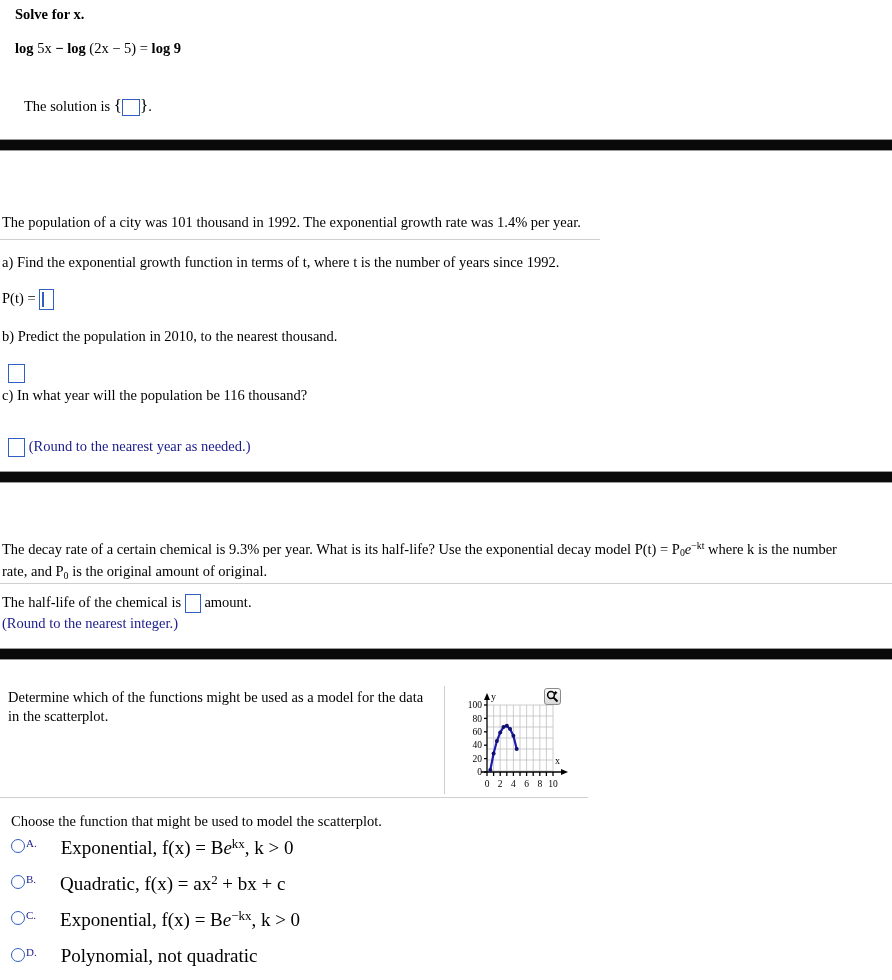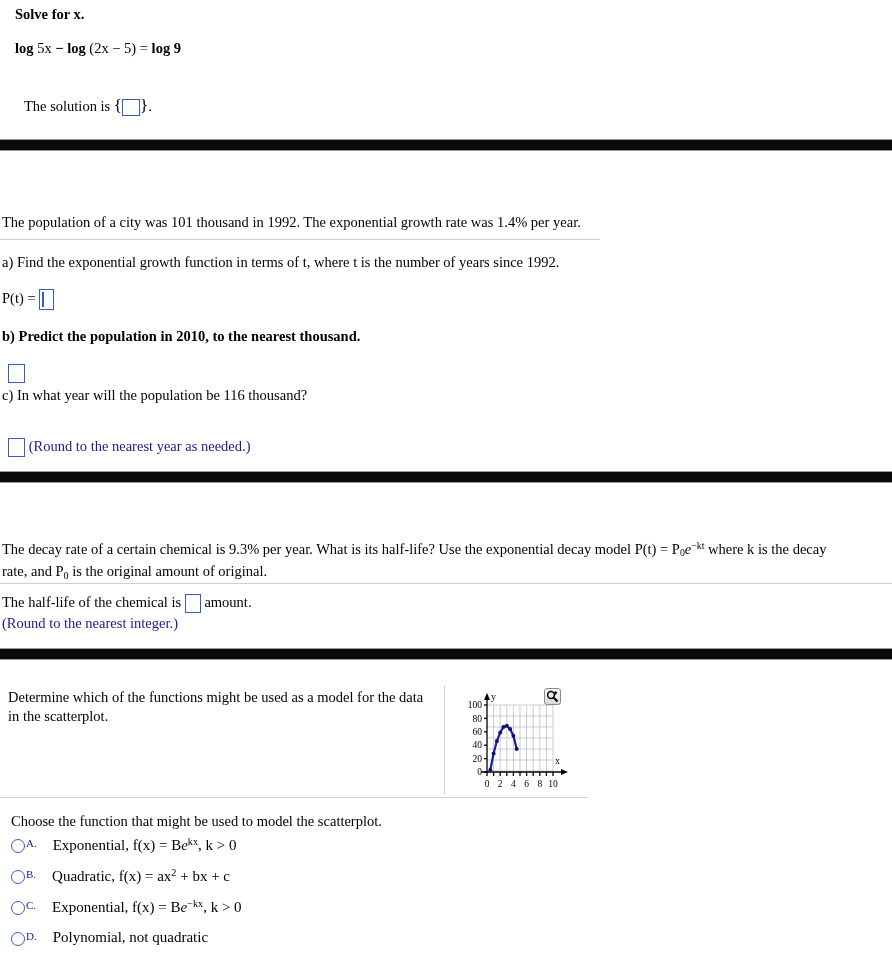--- a/index.html
+++ b/index.html
@@ -68,22 +68,22 @@
     margin-top: 3px;
   }
   .choice-letter {
     font-size: 11px;
     color: #1a1a8c;
     margin-left: 1px;
     margin-top: 1px;
     flex: 0 0 auto;
   }
   .choice-text {
-    font-size: 15px;
-    margin-left: 16px;
+    font-size: 19px;
+    margin-left: 24px;
     white-space: nowrap;
   }
 
   
   .plotwrap { position: absolute; }
   .magnifier {
     width: 17px; height: 17px;
     background: linear-gradient(#fafafa, #d8d8d8);
     border: 1px solid #8a8a8a;
     border-radius: 3px;
@@ -109,36 +109,36 @@
 <div class="abs txt" style="left:2px; top:213px;">The population of a city was 101 thousand in 1992. The exponential growth rate was  1.4% per year.</div>
 
 <div class="abs hrule" style="left:0px; top:239px; width:600px;"></div>
 
 <div class="abs txt" style="left:2px; top:253px;">a) Find the exponential growth function in terms of t, where t is the number of years since 1992.</div>
 
 <div class="abs txt" style="left:2px; top:289px;">
   <span>P(t) =</span><span> </span><span class="ansbox caret" style="width:15px; height:21px;"></span>
 </div>
 
-<div class="abs txt" style="left:2px; top:327px;font-weight:bold;">b) Predict the population in 2010, to the nearest thousand.</div>
+<div class="abs txt" style="left:2px; top:327px;">b) Predict the population in 2010, to the nearest thousand.</div>
 
 <div class="abs txt" style="left:8px; top:363px;">
   <span class="ansbox" style="width:17px; height:19px;"></span><span> </span>
 </div>
 
 <div class="abs txt" style="left:2px; top:386px;">c) In what year will the population be 116 thousand?</div>
 
 <div class="abs txt" style="left:8px; top:437px;">
   <span class="ansbox" style="width:17px; height:19px;"></span><span> </span><span class="blue">(Round to the nearest year as needed.)</span>
 </div>
 
 <div class="abs blackbar" style="top:471px;"></div>
 
 <div class="abs txt" style="left:2px; top:537px; white-space:normal; width:890px;">
-  <span>The decay rate of a certain chemical is 9.3% per year. What is its half-life?  Use the exponential decay model P(t) = P</span><sub>0</sub><span class="ital">e</span><sup>−kt</sup><span> where k is the decay</span><br>
+  <span>The decay rate of a certain chemical is 9.3% per year. What is its half-life?  Use the exponential decay model P(t) = P</span><sub>0</sub><span class="ital">e</span><sup>−kt</sup><span> where k is the number</span><br>
   <span>rate, and P</span><sub>0</sub><span> is the original amount of original.</span>
 </div>
 
 <div class="abs hrule" style="left:0px; top:583px; width:892px;"></div>
 
 <div class="abs txt" style="left:2px; top:593px;">
   <span>The half-life of the chemical is</span><span> </span><span class="ansbox" style="width:16px; height:19px;"></span><span> </span><span>amount.</span>
 </div>
 
 <div class="abs txt blue" style="left:2px; top:614px;">(Round to the nearest integer.)</div>

